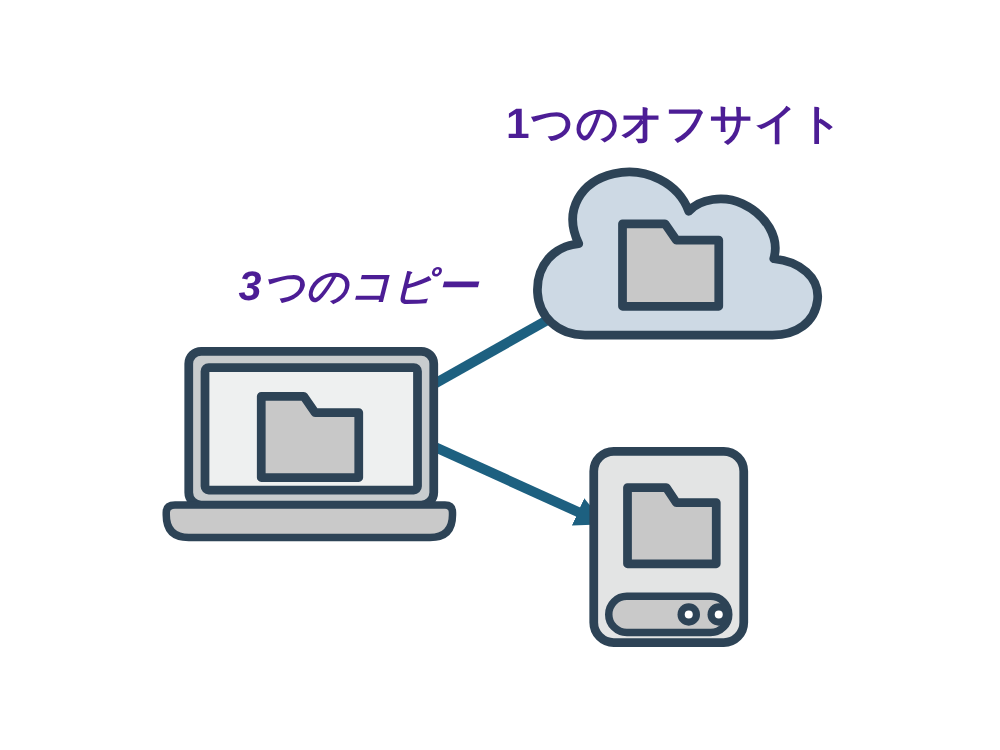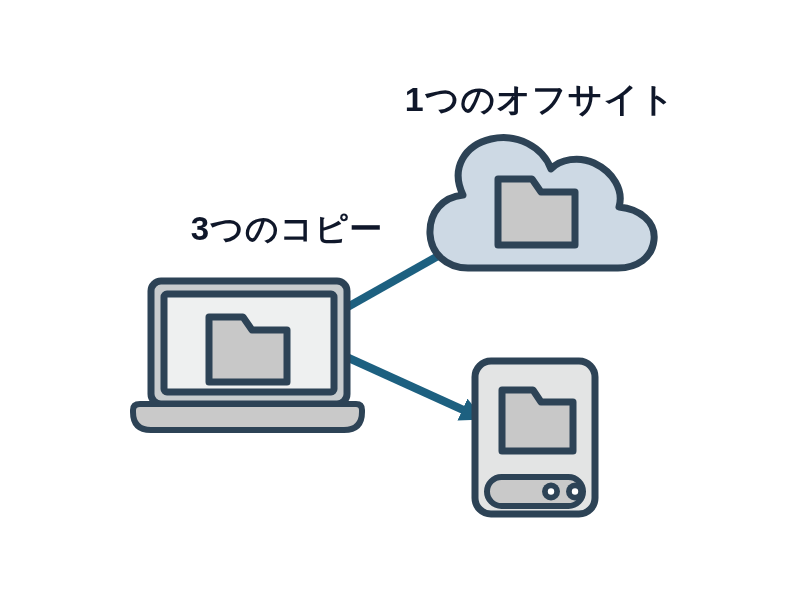--- a/index.html
+++ b/index.html
@@ -5,28 +5,28 @@
   html,body{margin:0;padding:0;}
   body{
     width:800px;height:600px;background:#ffffff;overflow:hidden;
     font-family:"Liberation Sans","DejaVu Sans",sans-serif;
   }
   #canvas{position:relative;width:800px;height:600px;background:#ffffff;}
   #diagram-svg{position:absolute;left:0;top:0;}
   .node-label{
     position:absolute;
     font-weight:bold;
-    color:#0f172a;
+    color:#4c1d95;
     text-align:center;
     line-height:1.15;
     letter-spacing:1px;
     white-space:nowrap;
   }
   #label-offsite{left:400px;top:80px;width:280px;font-size:34px;}
-  #label-copies{left:181px;top:210px;width:212px;font-size:33px;}
+  #label-copies{left:181px;top:210px;width:212px;font-size:33px;font-style:italic;}
   #label-locations{left:477px;top:290px;width:190px;font-size:33px;}
 </style>
 </head>
 <body>
 
 <div id="canvas">
 
   <svg id="diagram-svg" width="800" height="600" viewBox="0 0 800 600">
     <defs>
       <marker id="ah" viewBox="0 0 10 10" refX="8.5" refY="5" markerWidth="3" markerHeight="3" orient="auto">

